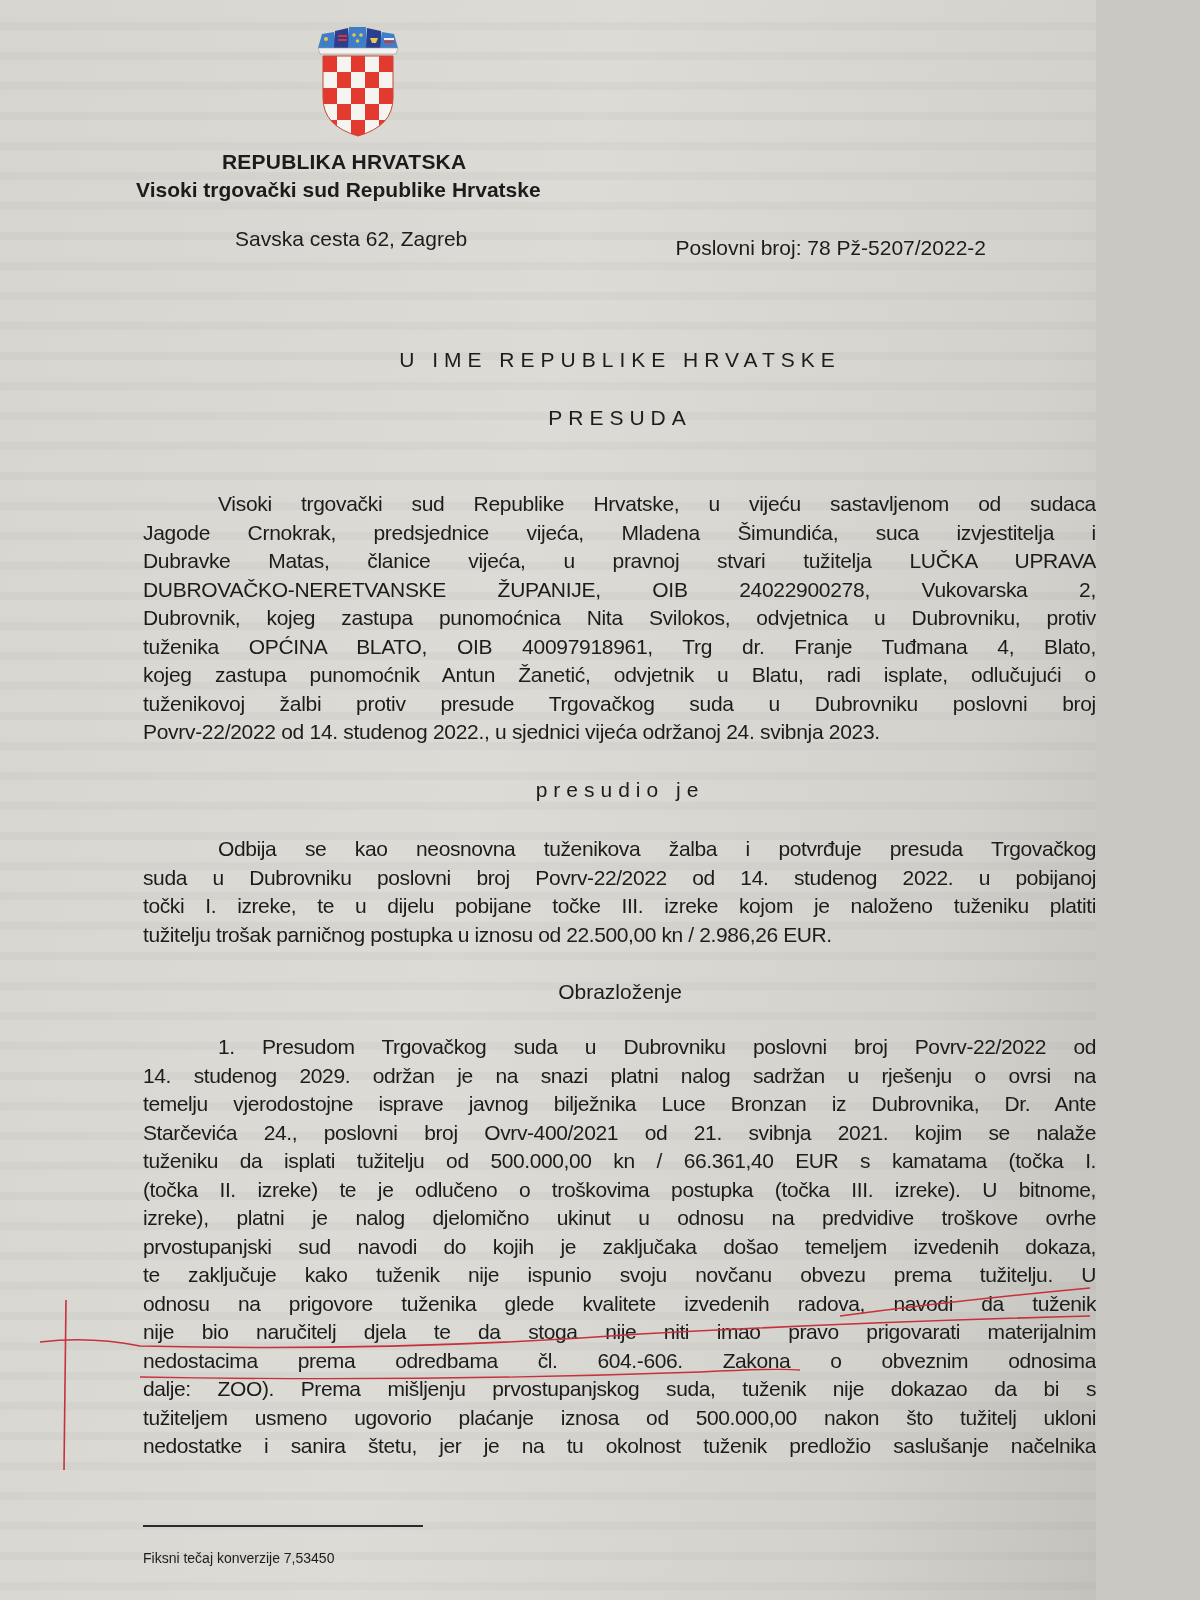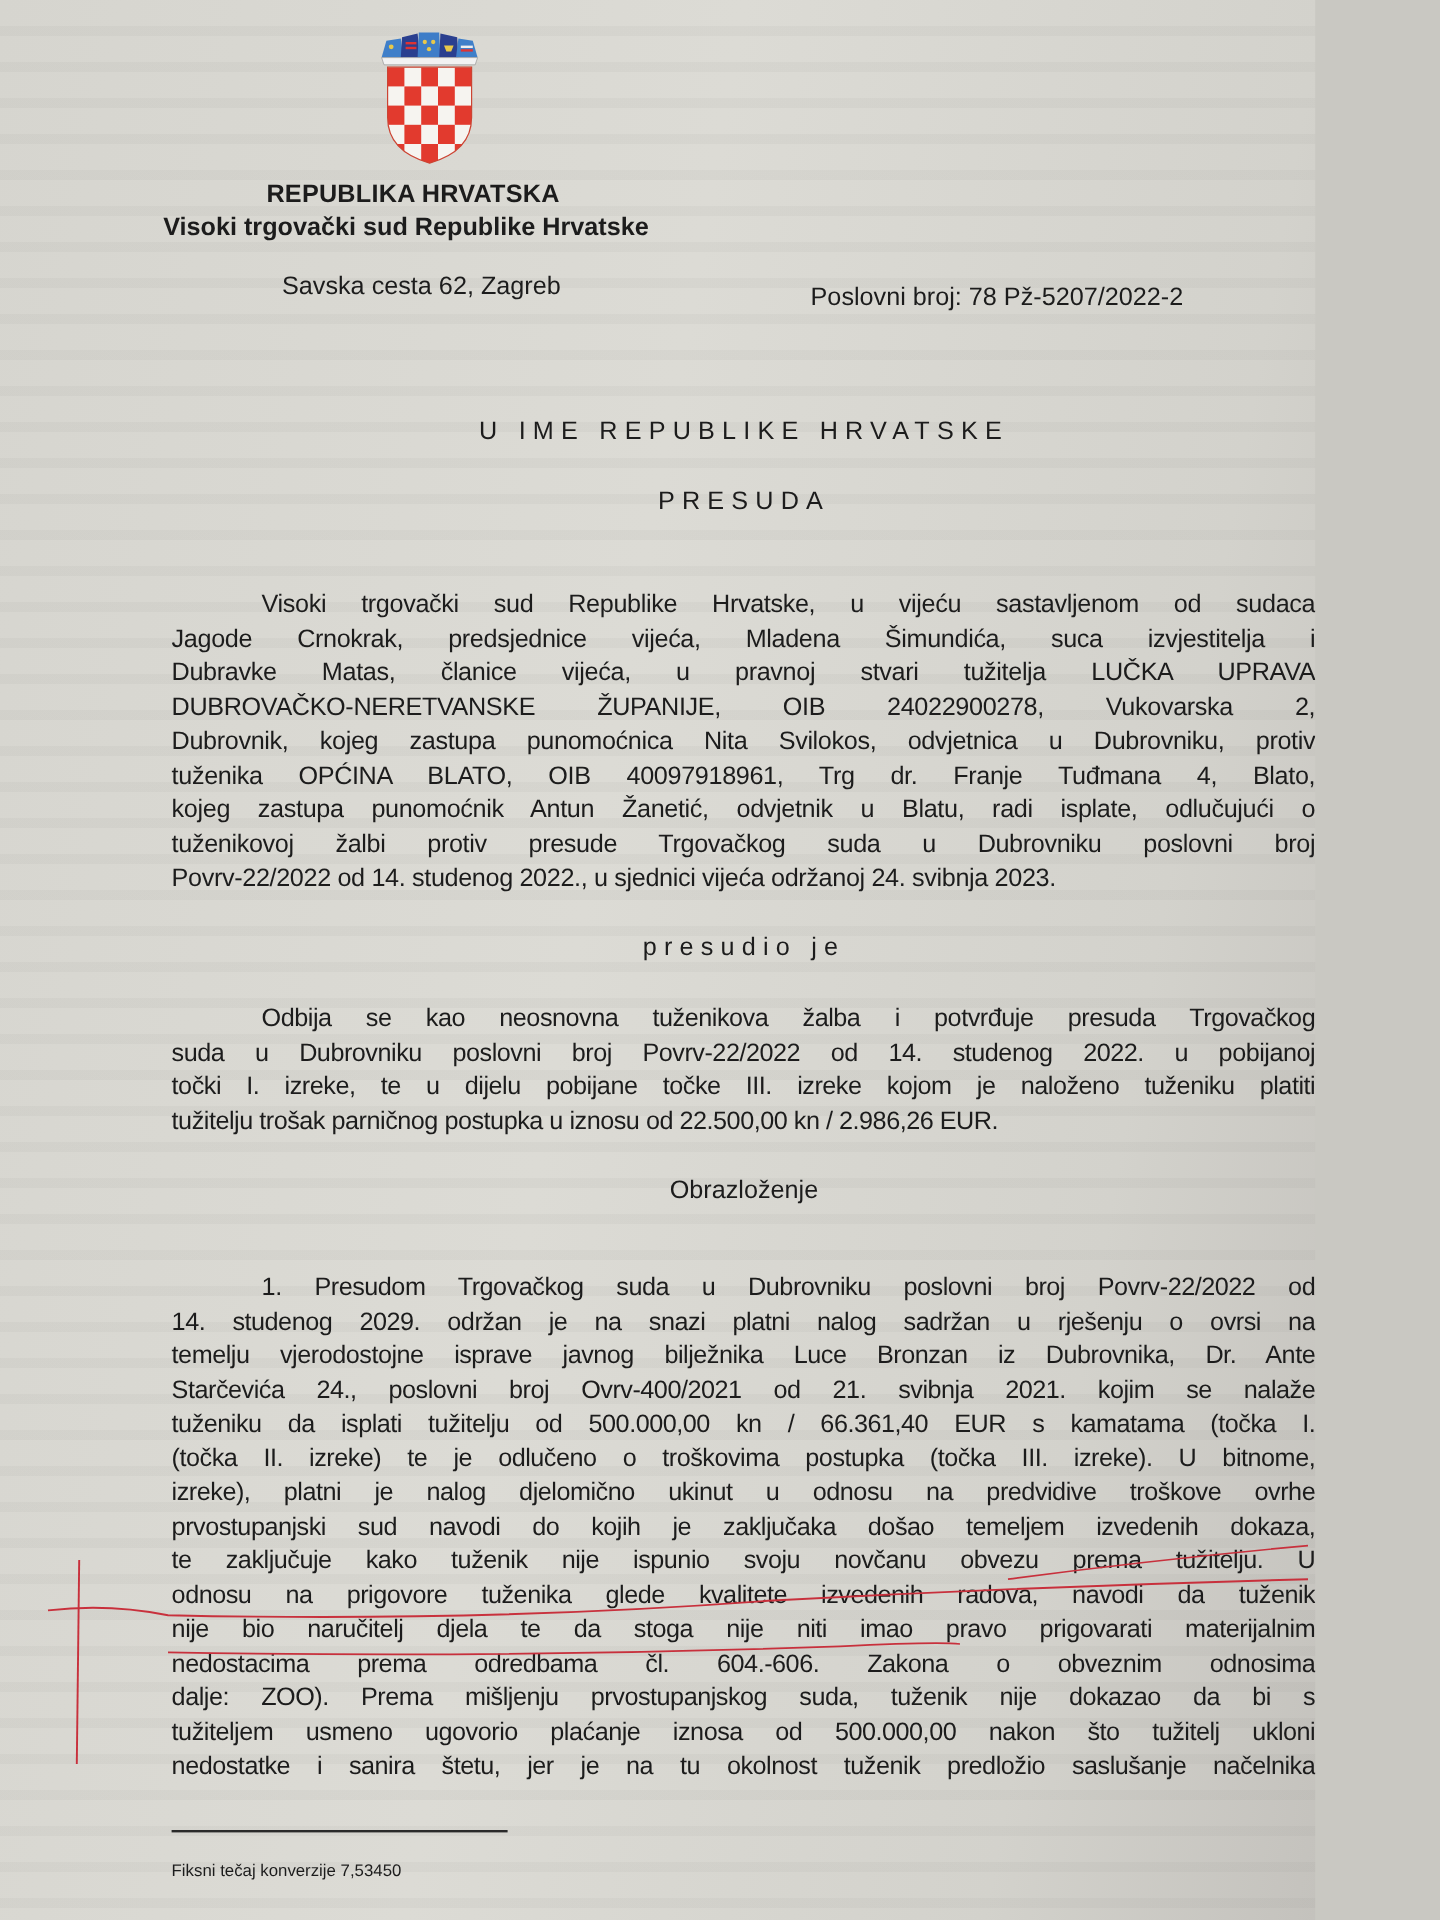--- a/index.html
+++ b/index.html
@@ -33,21 +33,21 @@
   .para {
     position: absolute; left: 143px; width: 953px;
     font-family: "Liberation Sans Narrow", "Liberation Sans", sans-serif;
     font-size: 21px; line-height: 28.5px; text-align: justify;
   }
   .para .ln { display: block; text-align: justify; text-align-last: justify; white-space: nowrap; }
   .para .ln.last { text-align-last: left; }
   .para .ln.indent { padding-left: 75px; }
   .p1 { top: 490px; letter-spacing: -0.3px; }
   .p2 { top: 835px; letter-spacing: -0.4px; }
-  .p3 { top: 1033px; letter-spacing: -0.4px; margin-top: 26px; }
+  .p3 { top: 1033px; letter-spacing: -0.4px; }
   .fn-rule { position: absolute; left: 143px; top: 1525px; width: 280px; height: 2px; background: #2a2a2a; }
   .fn { position: absolute; left: 143px; top: 1550px; font-size: 14px; white-space: nowrap; }
   .pen { position: absolute; left: 0; top: 0; width: 1200px; height: 1600px; pointer-events: none; }
 </style>
 </head>
 <body>
 
 <div class="page">
   <div class="bleed"></div>
 

